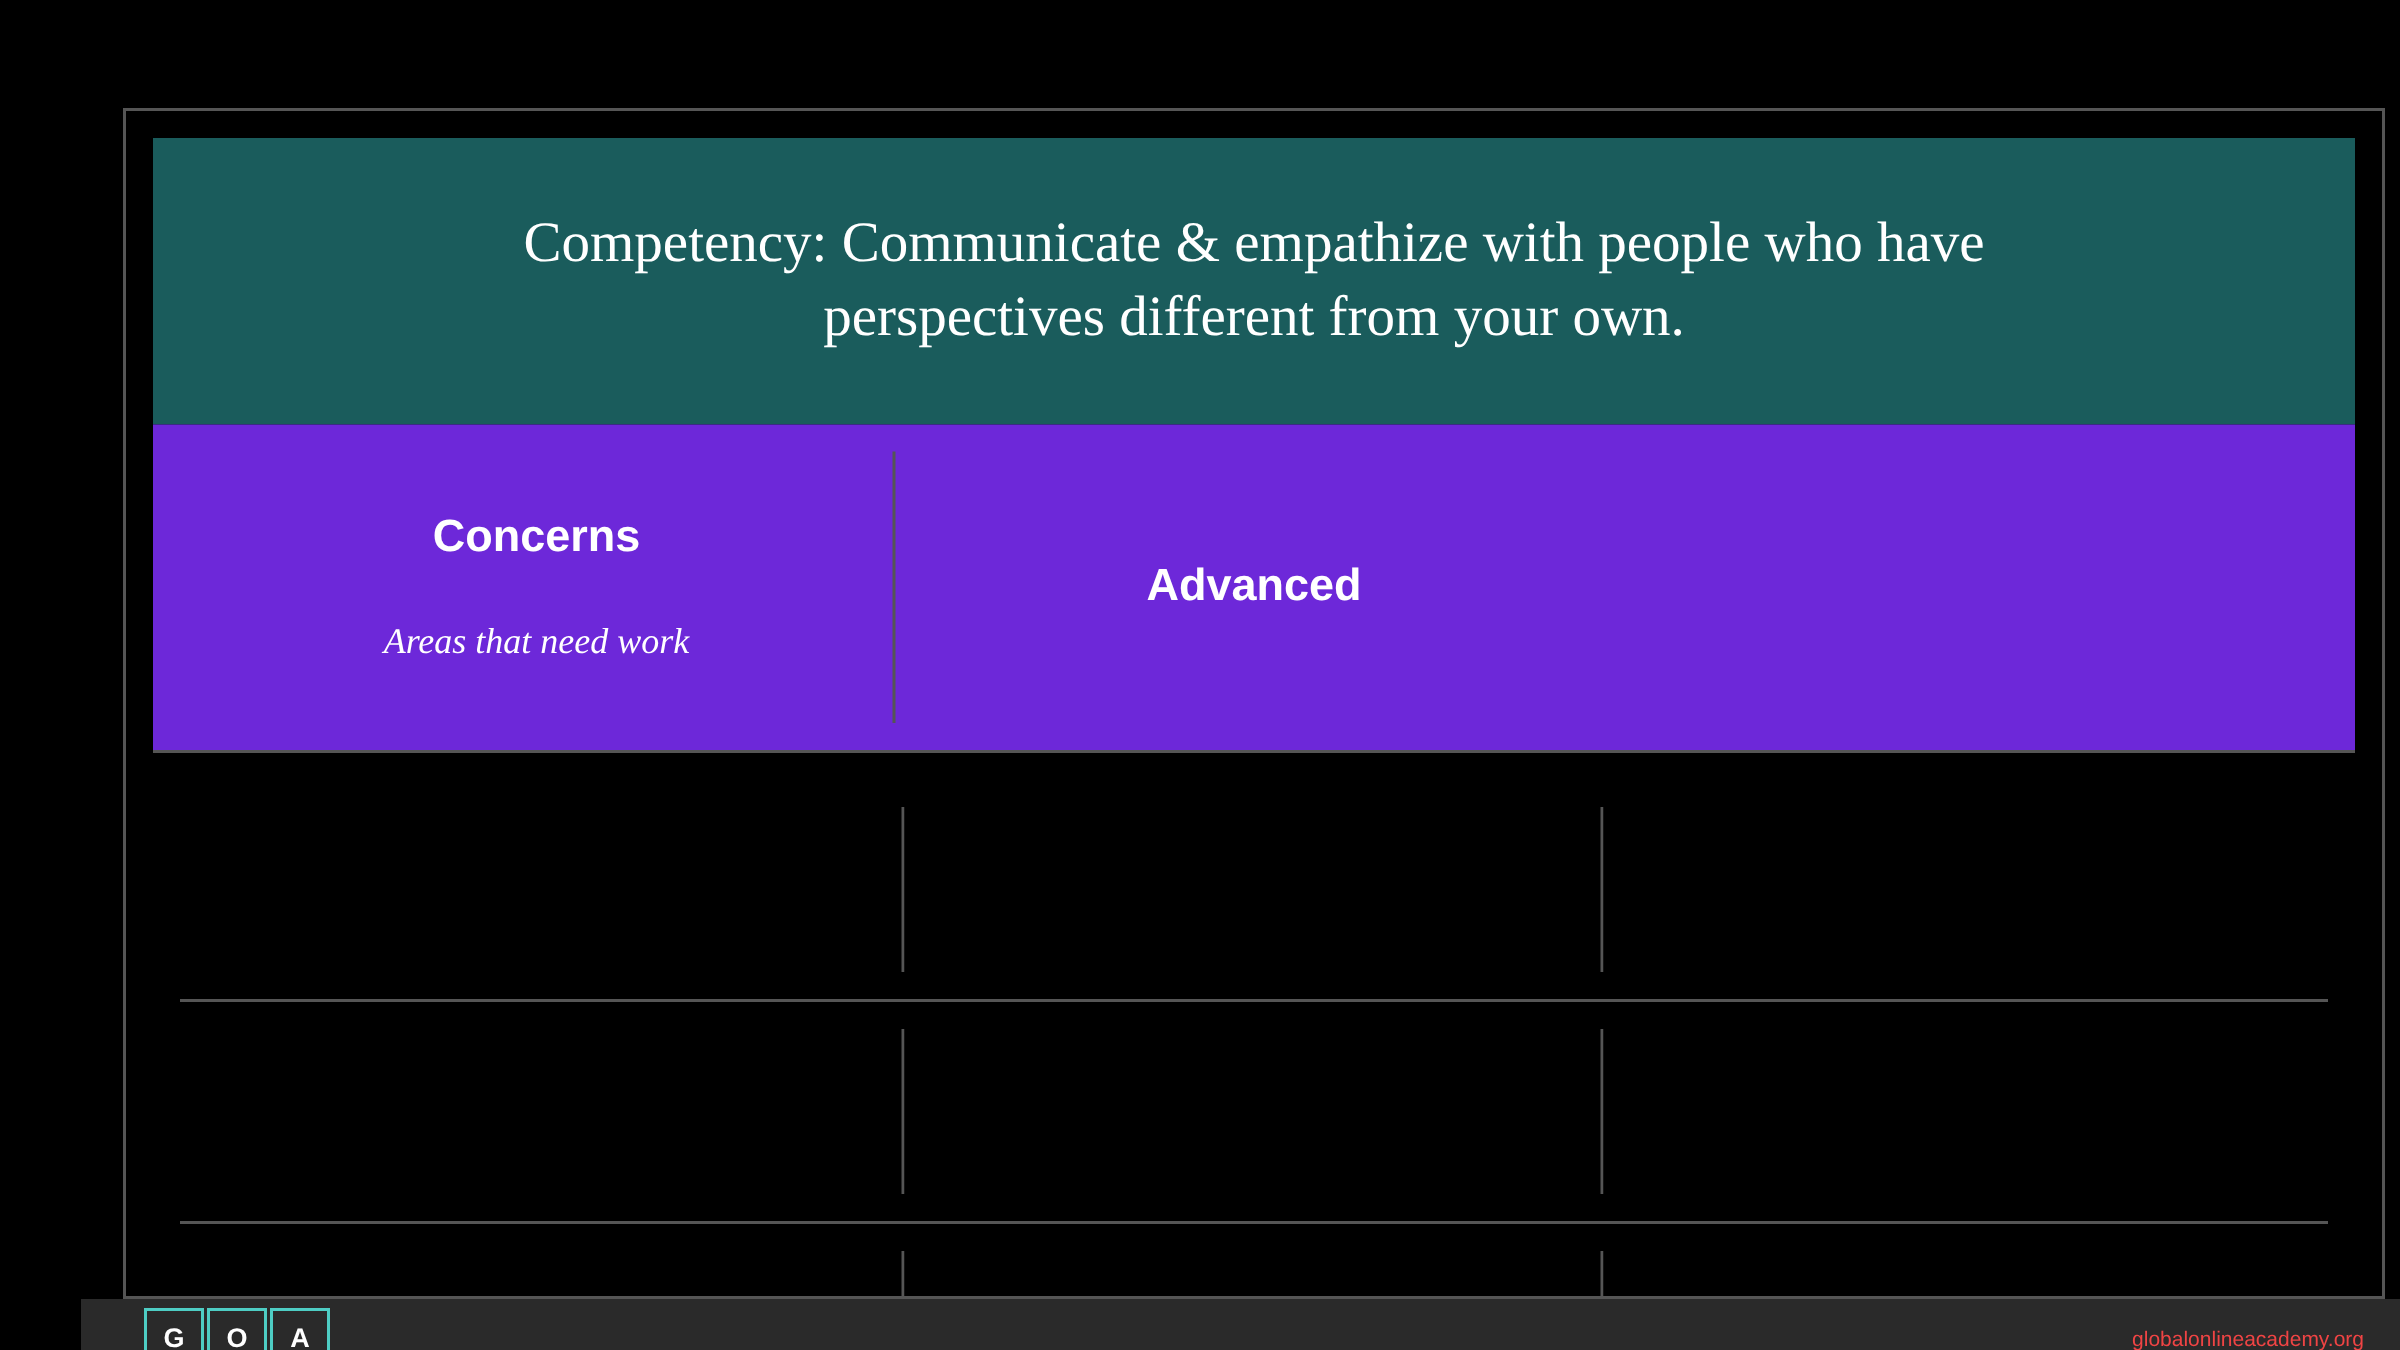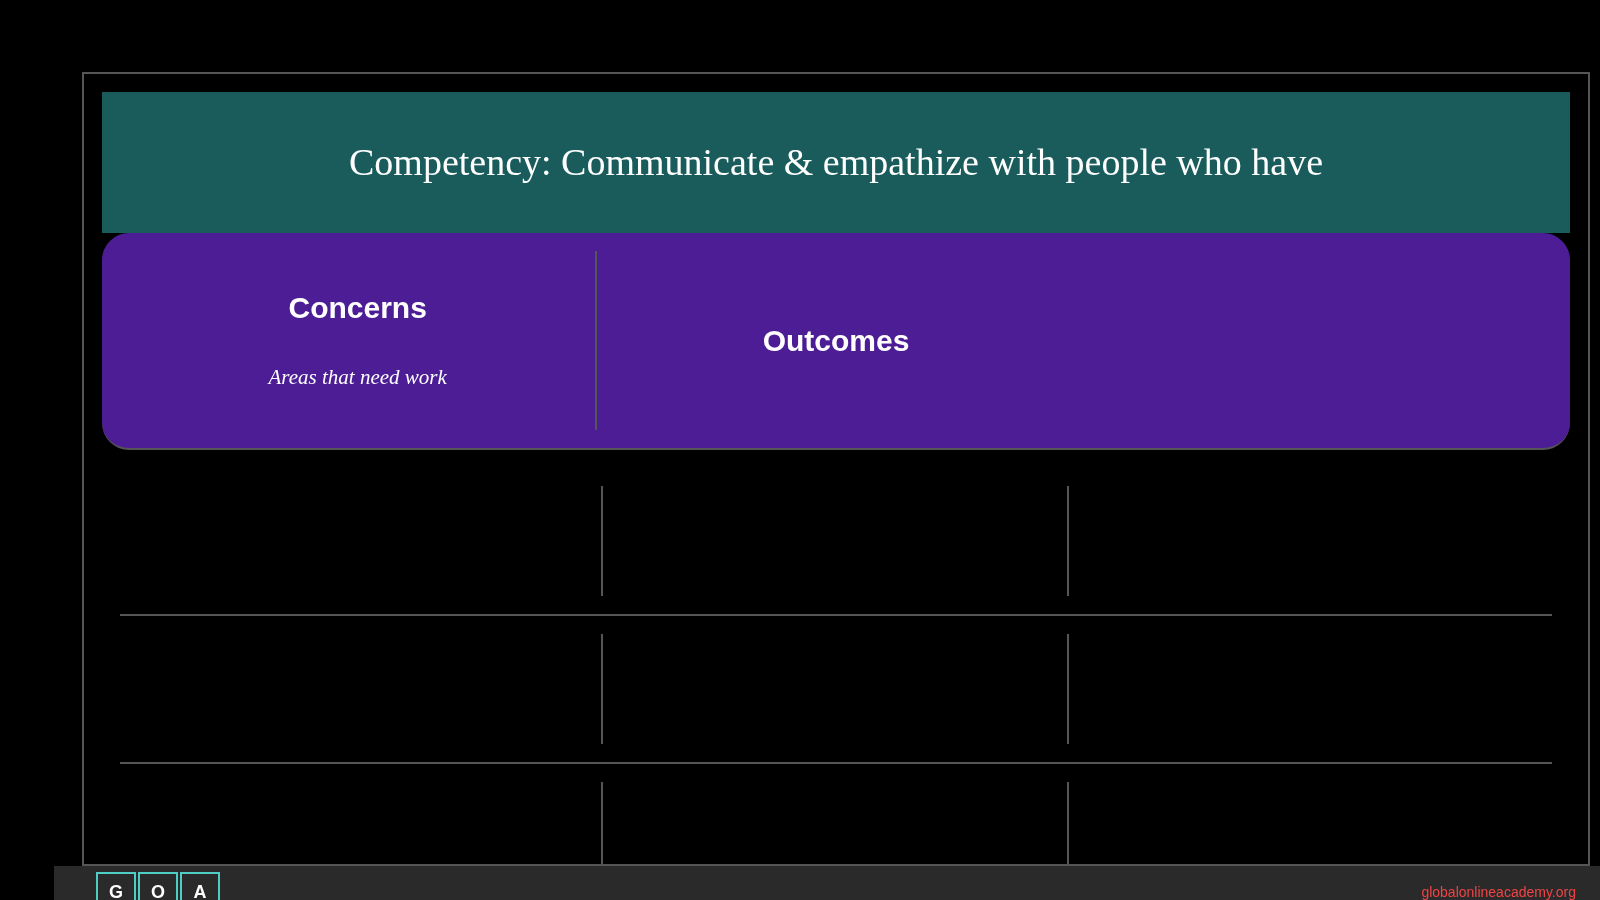--- a/index.html
+++ b/index.html
@@ -43,23 +43,22 @@
       color: #fff;
       font-size: 38px;
       font-weight: normal;
       line-height: 1.3;
       font-family: Georgia, serif;
     }
 
     .columns-header {
       display: grid;
       grid-template-columns: 1fr 1fr 1fr;
-      background: #4c1d95;
+      background: #6d28d9;
       border-bottom: 2px solid #555;
-      border-radius: 27px;
     }
 
     .col-header {
       padding: 22px 20px;
       text-align: center;
       border-right: 2px solid #555;
       display: flex;
       flex-direction: column;
       align-items: center;
       justify-content: center;
@@ -73,21 +72,21 @@
     .col-header-title {
       color: #fff;
       font-size: 30px;
       font-weight: bold;
       font-family: Arial, sans-serif;
       display: block;
     }
 
     .col-header-subtitle {
       color: #fff;
-      font-size: 21px;
+      font-size: 24px;
       font-style: italic;
       font-family: Georgia, serif;
       display: block;
       margin-top: 4px;
     }
 
     .table-body {
       flex: 1;
       display: flex;
       flex-direction: column;
@@ -153,30 +152,31 @@
 </head>
 <body>
 
 <div class="outer-wrapper">
 
   <div class="main-card">
 
     <div class="header-section">
       <div class="header-title">
         <span>Competency: Communicate &amp; empathize with people who have</span><br>
+        <span>perspectives different from your own.</span>
       </div>
     </div>
 
     <div class="columns-header">
       <div class="col-header">
         <span class="col-header-title">Concerns</span>
         <span class="col-header-subtitle">Areas that need work</span>
       </div>
       <div class="col-header">
-        <span class="col-header-title">Outcomes</span>
+        <span class="col-header-title">Advanced</span>
       </div>
     </div>
 
     <div class="table-body">
       <div class="table-row">
         <div class="table-cell"></div>
         <div class="table-cell"></div>
         <div class="table-cell"></div>
       </div>
       <div class="table-row">

